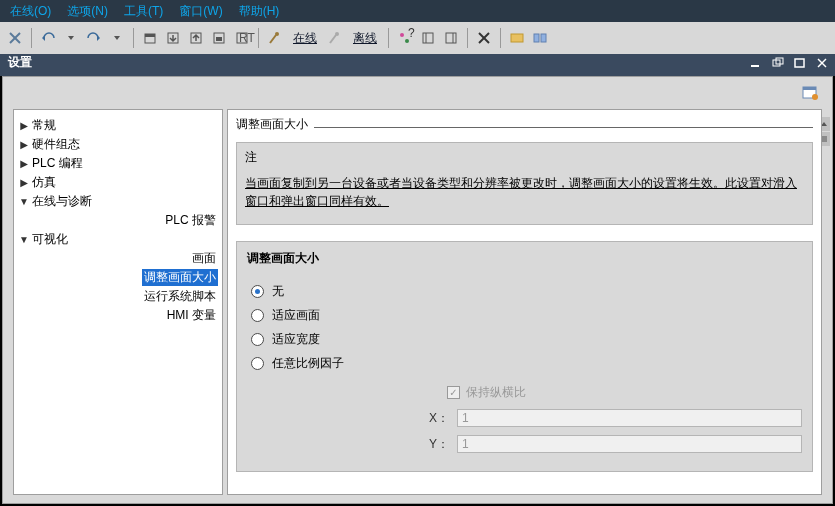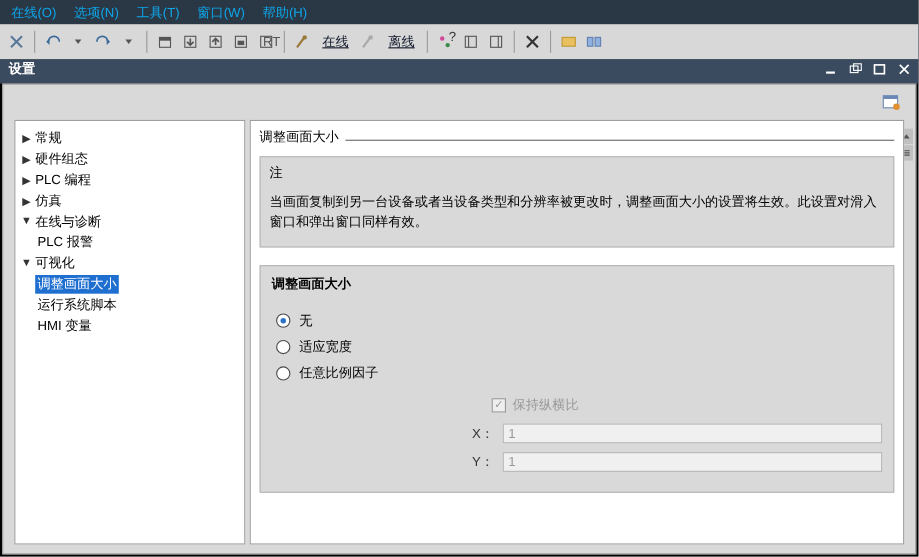--- a/index.html
+++ b/index.html
@@ -21,28 +21,28 @@
 .corner-icon{position:absolute;top:8px;right:14px;width:16px;height:16px;}
 .side-scroll{position:absolute;top:40px;right:2px;width:12px;bottom:8px;display:flex;flex-direction:column;align-items:center;gap:1px;}
 .side-scroll-btn{width:12px;height:14px;background:#c0c0c0;display:flex;align-items:center;justify-content:center;}
 
 .tree-panel{width:210px;background:#fff;border:1px solid #9e9e9e;padding:6px 4px;}
 .tree-item{display:flex;align-items:center;height:19px;cursor:default;color:#000;}
 .tree-arrow{width:12px;text-align:center;color:#333;font-size:10px;}
 .tree-spacer{width:12px;}
 .tree-label{padding:0 2px;}
 .tree-label.selected{background:#1f6fd1;color:#fff;}
-.indent-1{padding-left:14px;}
+.indent-1{padding-left:14px;justify-content:flex-end;}
 
 .content-panel{flex:1;background:#fff;border:1px solid #9e9e9e;margin-left:4px;display:flex;flex-direction:column;}
 .section-header{display:flex;align-items:center;height:28px;padding:0 8px;color:#000;}
 .section-header .line{flex:1;height:1px;background:#666;margin-left:6px;margin-top:6px;}
 .note-box{margin:4px 8px 16px 8px;background:#d9d9d9;border:1px solid #b5b5b5;padding:6px 8px 14px 8px;}
 .note-title{margin-bottom:8px;font-weight:normal;}
-.note-body{line-height:1.5;color:#000;}
+.note-body{line-height:1.5;color:#000;text-decoration:underline;}
 
 .form-box{margin:0 8px 12px 8px;background:#d9d9d9;border:1px solid #b5b5b5;padding:8px 10px 16px 10px;}
 .form-title{font-weight:bold;margin-bottom:12px;color:#000;}
 .radio-row{display:flex;align-items:center;height:24px;margin-left:4px;}
 .radio{width:13px;height:13px;border-radius:50%;border:1px solid #4a4a4a;background:#fff;margin-right:8px;display:flex;align-items:center;justify-content:center;}
 .radio.checked::after{content:"";width:5px;height:5px;border-radius:50%;background:#2a72c8;}
 .check-row{display:flex;align-items:center;height:22px;margin-left:200px;margin-top:6px;color:#999;}
 .checkbox{width:13px;height:13px;border:1px solid #999;background:#eee;margin-right:6px;display:flex;align-items:center;justify-content:center;font-size:10px;color:#999;}
 .xy-row{display:flex;align-items:center;height:22px;margin-top:4px;}
 .xy-label{width:210px;text-align:right;padding-right:8px;color:#333;}
@@ -250,20 +250,23 @@
           <span class="tree-label">在线与诊断</span>
         </div>
       <div class="tree-item indent-1">
           <span class="tree-label">PLC 报警</span>
         </div>
       <div class="tree-item">
           <span class="tree-arrow">▼</span>
           <span class="tree-label">可视化</span>
         </div>
       <div class="tree-item indent-1">
+          <span class="tree-label">画面</span>
+        </div>
+      <div class="tree-item indent-1">
           <span class="tree-label selected">调整画面大小</span>
         </div>
       <div class="tree-item indent-1">
           <span class="tree-label">运行系统脚本</span>
         </div>
       <div class="tree-item indent-1">
           <span class="tree-label">HMI 变量</span>
         </div>
     </div>
 
@@ -277,20 +280,24 @@
         <div class="note-body">当画面复制到另一台设备或者当设备类型和分辨率被更改时，调整画面大小的设置将生效。此设置对滑入窗口和弹出窗口同样有效。</div>
       </div>
       <div class="form-box">
         <div class="form-title">调整画面大小</div>
         <div class="radio-row">
             <div class="radio checked"></div>
             <span>无</span>
           </div>
         <div class="radio-row">
             <div class="radio"></div>
+            <span>适应画面</span>
+          </div>
+        <div class="radio-row">
+            <div class="radio"></div>
             <span>适应宽度</span>
           </div>
         <div class="radio-row">
             <div class="radio"></div>
             <span>任意比例因子</span>
           </div>
         <div class="check-row">
             <div class="checkbox">✓</div>
             <span>保持纵横比</span>
           </div>

